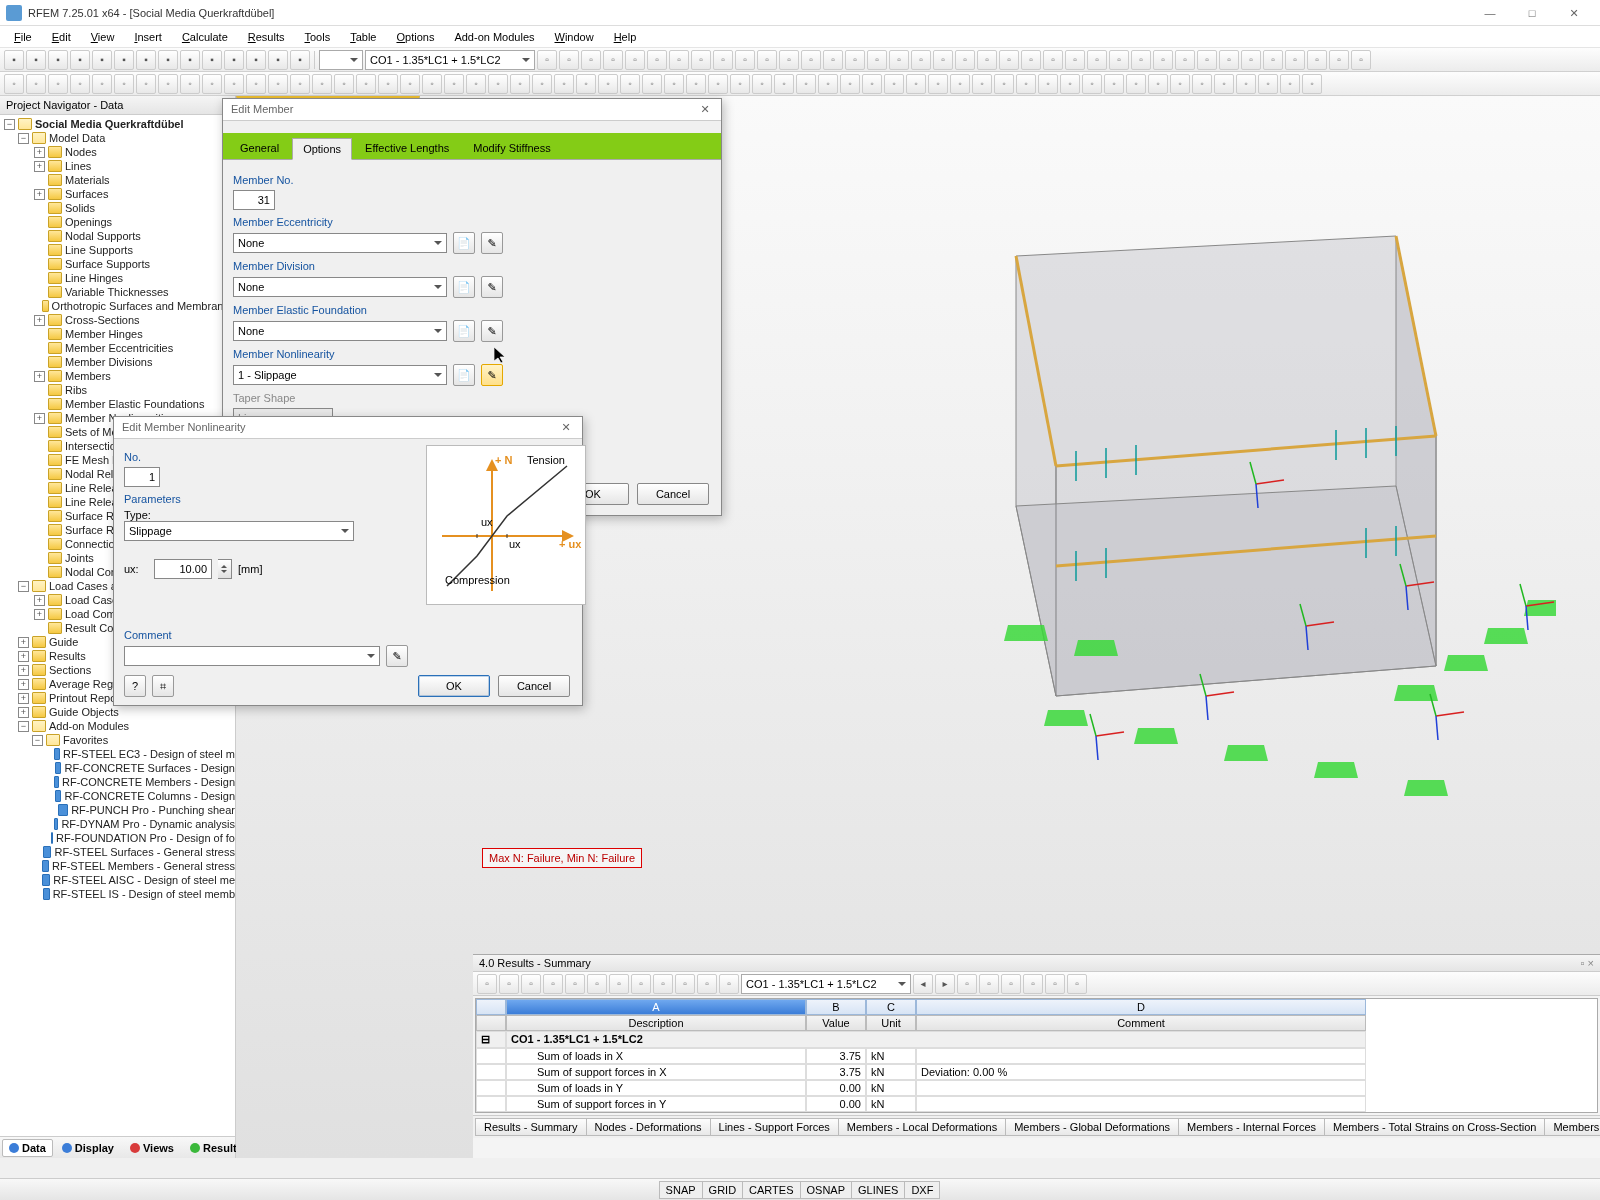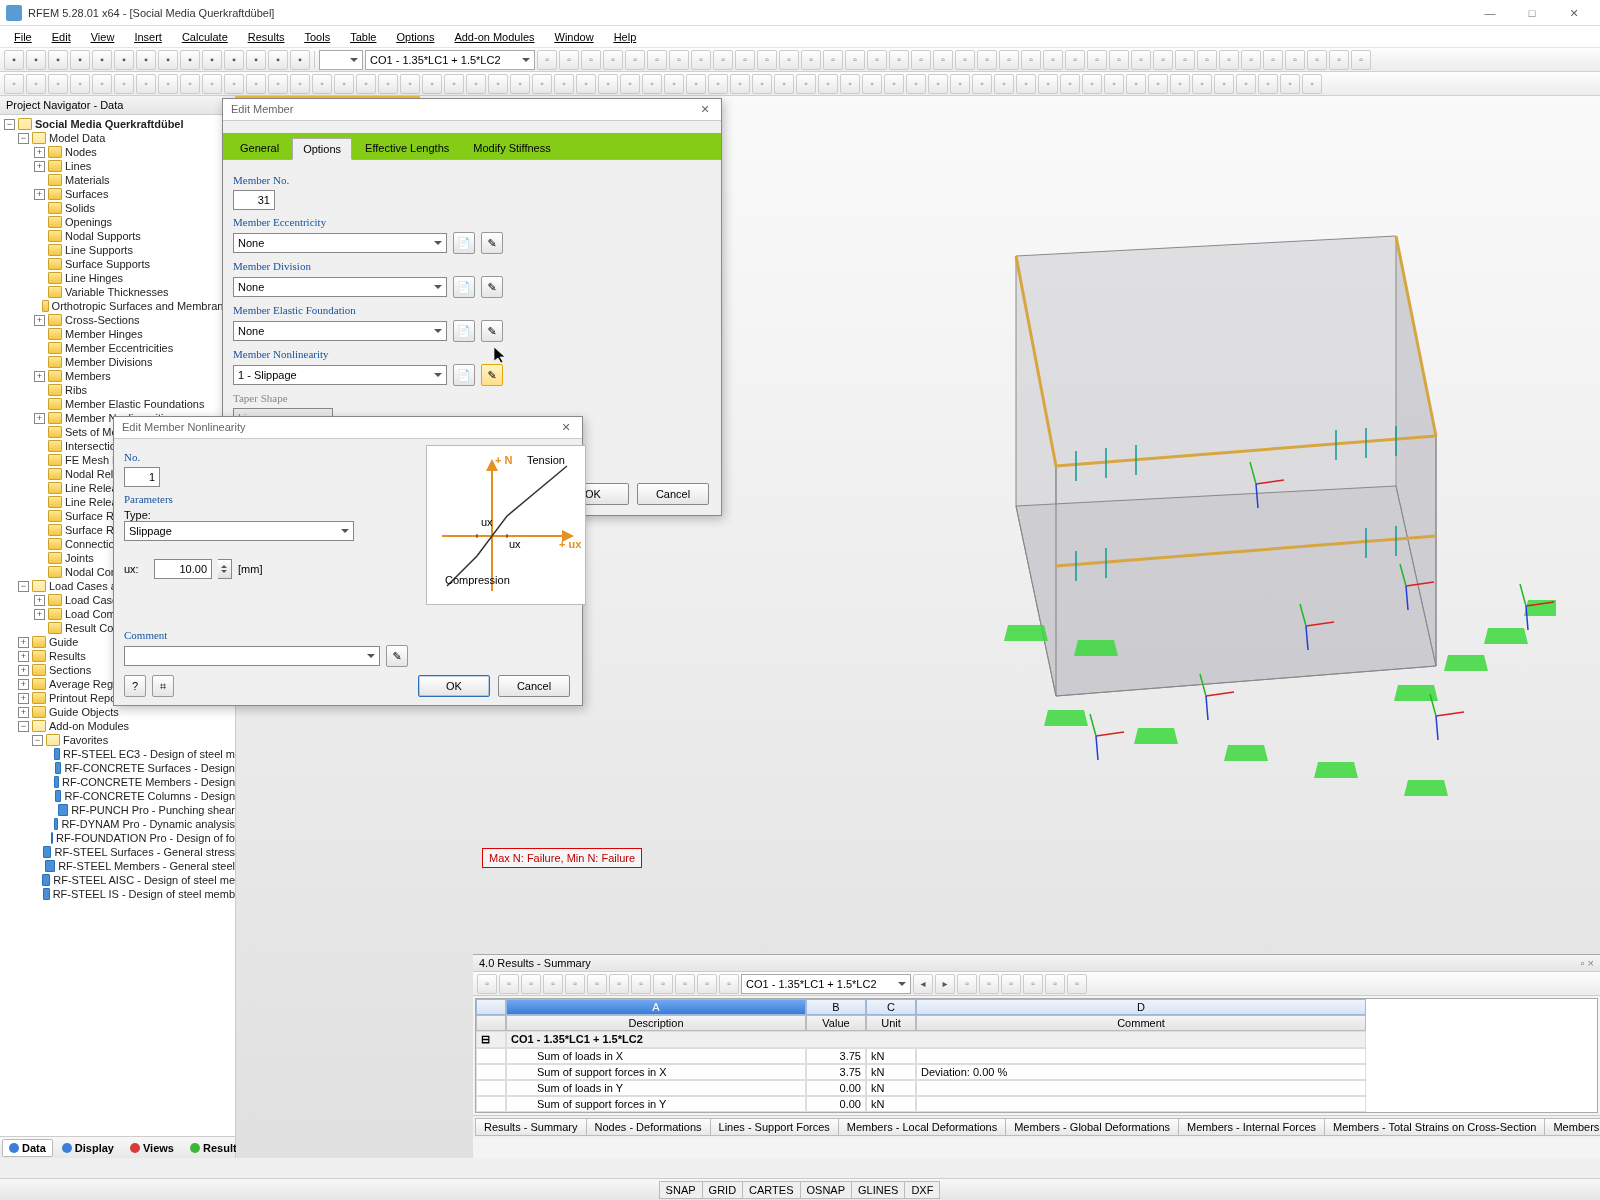--- a/index.html
+++ b/index.html
@@ -2,21 +2,21 @@
 <html><head>
 <meta charset="utf-8">
 <style>
 * { box-sizing: border-box; font-family: "Segoe UI", Tahoma, sans-serif; font-size: 11px; }
 html, body { margin: 0; padding: 0; width: 1600px; height: 1200px; background: #f0f0f0; overflow: hidden; }
 .titlebar { height: 26px; background: #fff; display: flex; align-items: center; padding: 0 6px; border-bottom: 1px solid #ddd; }
 .titlebar .icon { width: 16px; height: 16px; background: #5a9bd4; margin-right: 6px; border-radius: 2px; }
 .titlebar .title { flex: 1; color: #333; }
 .titlebar .winbtns { display: flex; gap: 2px; }
 .titlebar .winbtns span { width: 40px; height: 20px; text-align: center; line-height: 20px; color: #666; }
-.menubar { height: 22px; background: #fff; display: flex; align-items: center; padding: 0 6px; gap: 4px; border-bottom: 1px solid #e5e5e5; text-decoration: underline; }
+.menubar { height: 22px; background: #fff; display: flex; align-items: center; padding: 0 6px; gap: 4px; border-bottom: 1px solid #e5e5e5; }
 .menubar span { padding: 2px 8px; }
 .menubar span.u::first-letter { text-decoration: underline; }
 .toolbar { height: 24px; background: linear-gradient(#fdfdfd,#ececec); border-bottom: 1px solid #d0d0d0; display: flex; align-items: center; padding: 0 4px; gap: 2px; }
 .tbtn { width: 20px; height: 20px; background: linear-gradient(#fff,#e8e8e8); border: 1px solid #ccc; border-radius: 2px; display: inline-flex; align-items: center; justify-content: center; font-size: 10px; color: #555; }
 .tsep { width: 1px; height: 18px; background: #ccc; margin: 0 2px; }
 .combo-dropdown { height: 20px; background: #fff; border: 1px solid #aaa; padding: 0 18px 0 4px; line-height: 18px; position: relative; }
 .combo-dropdown::after { content: ""; position: absolute; right: 4px; top: 7px; border: 4px solid transparent; border-top-color: #555; }
 .main { display: flex; height: 1062px; }
 .nav { width: 236px; background: #fff; border-right: 1px solid #ccc; display: flex; flex-direction: column; }
 .nav-title { background: linear-gradient(#f5f5f5,#e5e5e5); padding: 3px 6px; border-bottom: 1px solid #ccc; display: flex; justify-content: space-between; }
@@ -38,21 +38,21 @@
 .viewport-tab { position: absolute; top: 0; left: 0; padding: 2px 20px 2px 8px; background: #fff; border: 1px solid #bbb; border-top: 2px solid #f0c030; }
 .failure-box { position: absolute; left: 246px; top: 752px; border: 1px solid #d00; padding: 3px 6px; background: rgba(255,255,255,0.6); color: #b00; }
 .model-svg { position: absolute; left: 600px; top: 40px; }
 .dialog { position: absolute; background: #f0f0f0; border: 1px solid #888; box-shadow: 2px 3px 10px rgba(0,0,0,0.25); }
 .dlg-title { background: #fff; padding: 4px 8px; border-bottom: 1px solid #ccc; display: flex; justify-content: space-between; color: #666; }
 .dlg-title .x { width: 16px; text-align: center; color: #666; }
 .dlg-tabs { display: flex; padding: 4px 6px 0 6px; background: #84cc16; margin-top: 12px; }
 .dlg-tabs span { padding: 4px 10px; border: 1px solid transparent; border-bottom: none; margin-right: 2px; }
 .dlg-tabs span.active { background: #f0f0f0; border-color: #aaa; border-bottom: 1px solid #f0f0f0; position: relative; top: 1px; }
 .dlg-body { padding: 8px 10px; border-top: 1px solid #aaa; }
-.group-lbl { color: #1654a0; margin: 6px 0 4px 0; font-family: Liberation Serif, serif; }
+.group-lbl { color: #1654a0; margin: 6px 0 4px 0; }
 .field-row { display: flex; align-items: center; gap: 6px; margin-bottom: 4px; }
 .combo { flex: 1; height: 20px; background: #fff; border: 1px solid #888; padding: 0 4px; line-height: 18px; position: relative; }
 .combo::after { content: ""; position: absolute; right: 4px; top: 7px; border: 4px solid transparent; border-top-color: #555; }
 .combo.disabled { background: #e8e8e8; color: #888; }
 .sqbtn { width: 22px; height: 22px; background: linear-gradient(#fff,#e5e5e5); border: 1px solid #999; border-radius: 2px; display: flex; align-items: center; justify-content: center; font-size: 11px; }
 .sqbtn.hi { border-color: #e5a800; background: linear-gradient(#fff3c8,#ffe08a); }
 .num-input { width: 58px; height: 20px; background: #fff; border: 1px solid #888; text-align: right; padding: 0 4px; line-height: 18px; }
 .spin { width: 14px; height: 20px; border: 1px solid #888; border-left: none; background: linear-gradient(#fff,#e0e0e0); position: relative; }
 .spin::before, .spin::after { content: ""; position: absolute; left: 3px; border: 3px solid transparent; }
 .spin::before { top: 2px; border-bottom-color: #555; }
@@ -77,21 +77,21 @@
 .statusbar { height: 22px; position: absolute; bottom: 0; left: 0; right: 0; background: linear-gradient(#f8f8f8,#e5e5e5); border-top: 1px solid #ccc; display: flex; align-items: center; justify-content: center; gap: 0; }
 .statusbar span { padding: 2px 6px; border: 1px solid #bbb; margin-left: -1px; background: #efefef; }
 .cursor { position: absolute; width: 12px; height: 16px; pointer-events: none; }
 .diagram-box { border: 1px solid #bbb; background: #fff; width: 160px; height: 160px; margin-left: 8px; }
 </style>
 </head>
 <body>
 
 <div class="titlebar">
   <span class="icon"></span>
-  <span class="title">RFEM 5.28.01 x64 - [Social Media Querkraftdübel]</span>
+  <span class="title">RFEM 7.25.01 x64 - [Social Media Querkraftdübel]</span>
   <div class="winbtns">
     <span>—</span>
     <span>□</span>
     <span>✕</span>
   </div>
 </div>
 
 <div class="menubar">
   <span class="u">File</span>
   <span class="u">Edit</span>
@@ -505,21 +505,21 @@
         </div>
       <div id="tree-addon">
           <div class="tree-item" style="padding-left:34px">
             <span class="exp none"></span>
             <span class="ico mod"></span>
             <span class="lbl">RF-STEEL Surfaces - General stress</span>
           </div>
           <div class="tree-item" style="padding-left:34px">
             <span class="exp none"></span>
             <span class="ico mod"></span>
-            <span class="lbl">RF-STEEL Members - General steel </span>
+            <span class="lbl">RF-STEEL Members - General stress </span>
           </div>
           <div class="tree-item" style="padding-left:34px">
             <span class="exp none"></span>
             <span class="ico mod"></span>
             <span class="lbl">RF-STEEL AISC - Design of steel me</span>
           </div>
           <div class="tree-item" style="padding-left:36px">
             <span class="exp none"></span>
             <span class="ico mod"></span>
             <span class="lbl">RF-STEEL IS - Design of steel memb</span>

